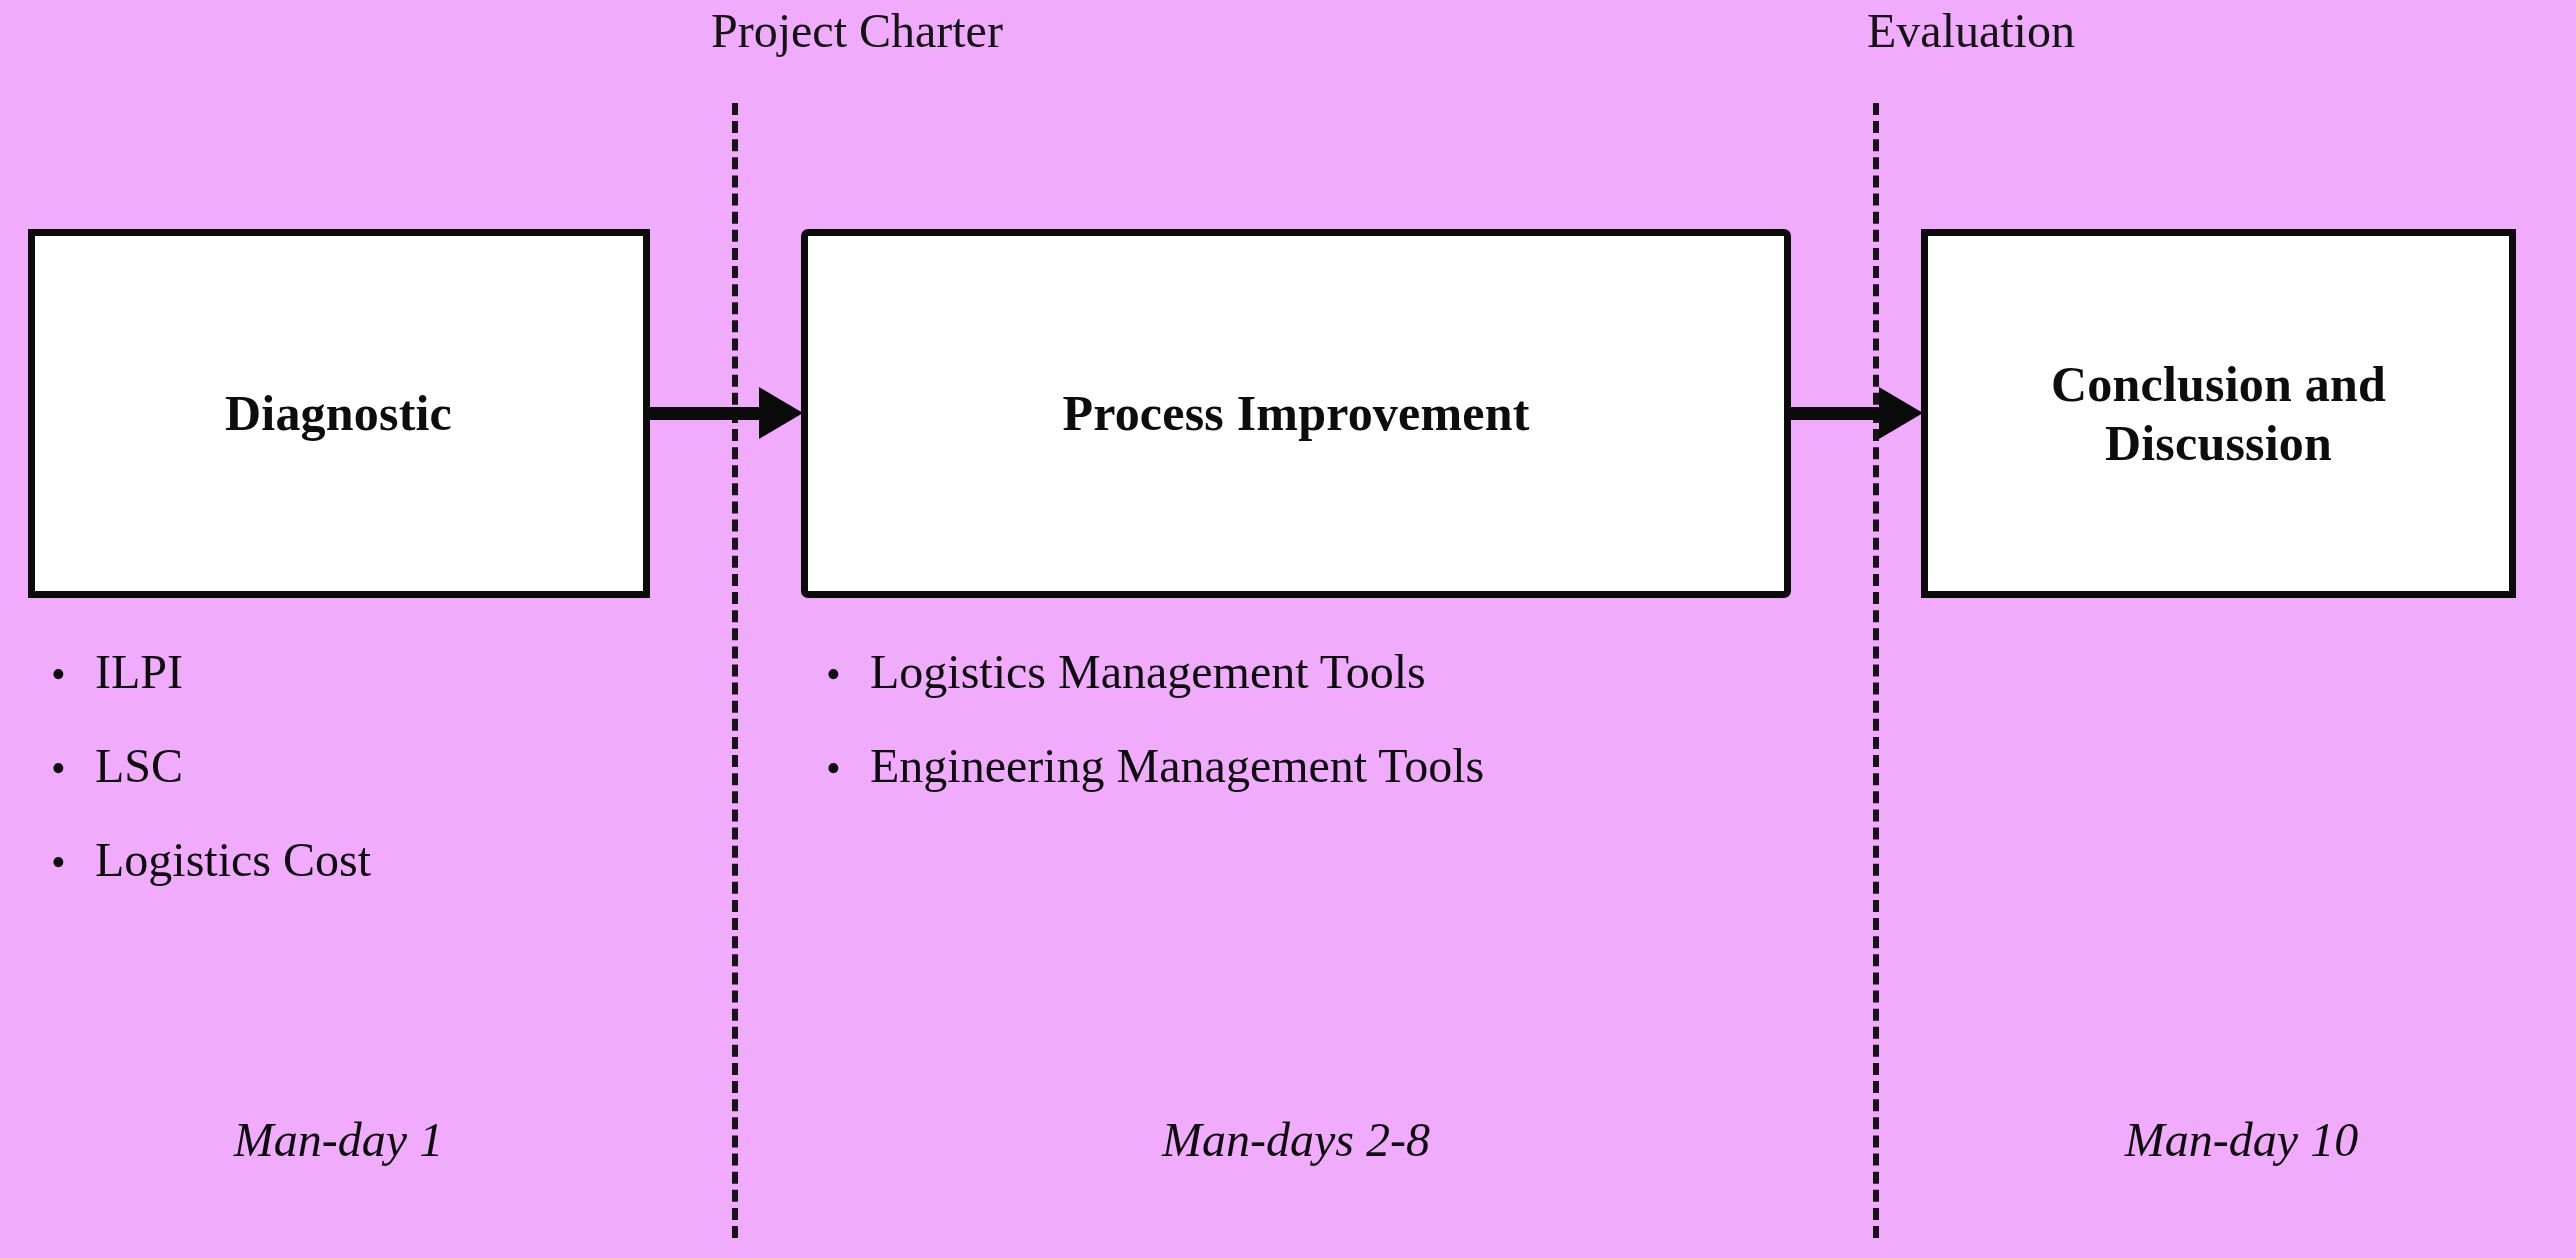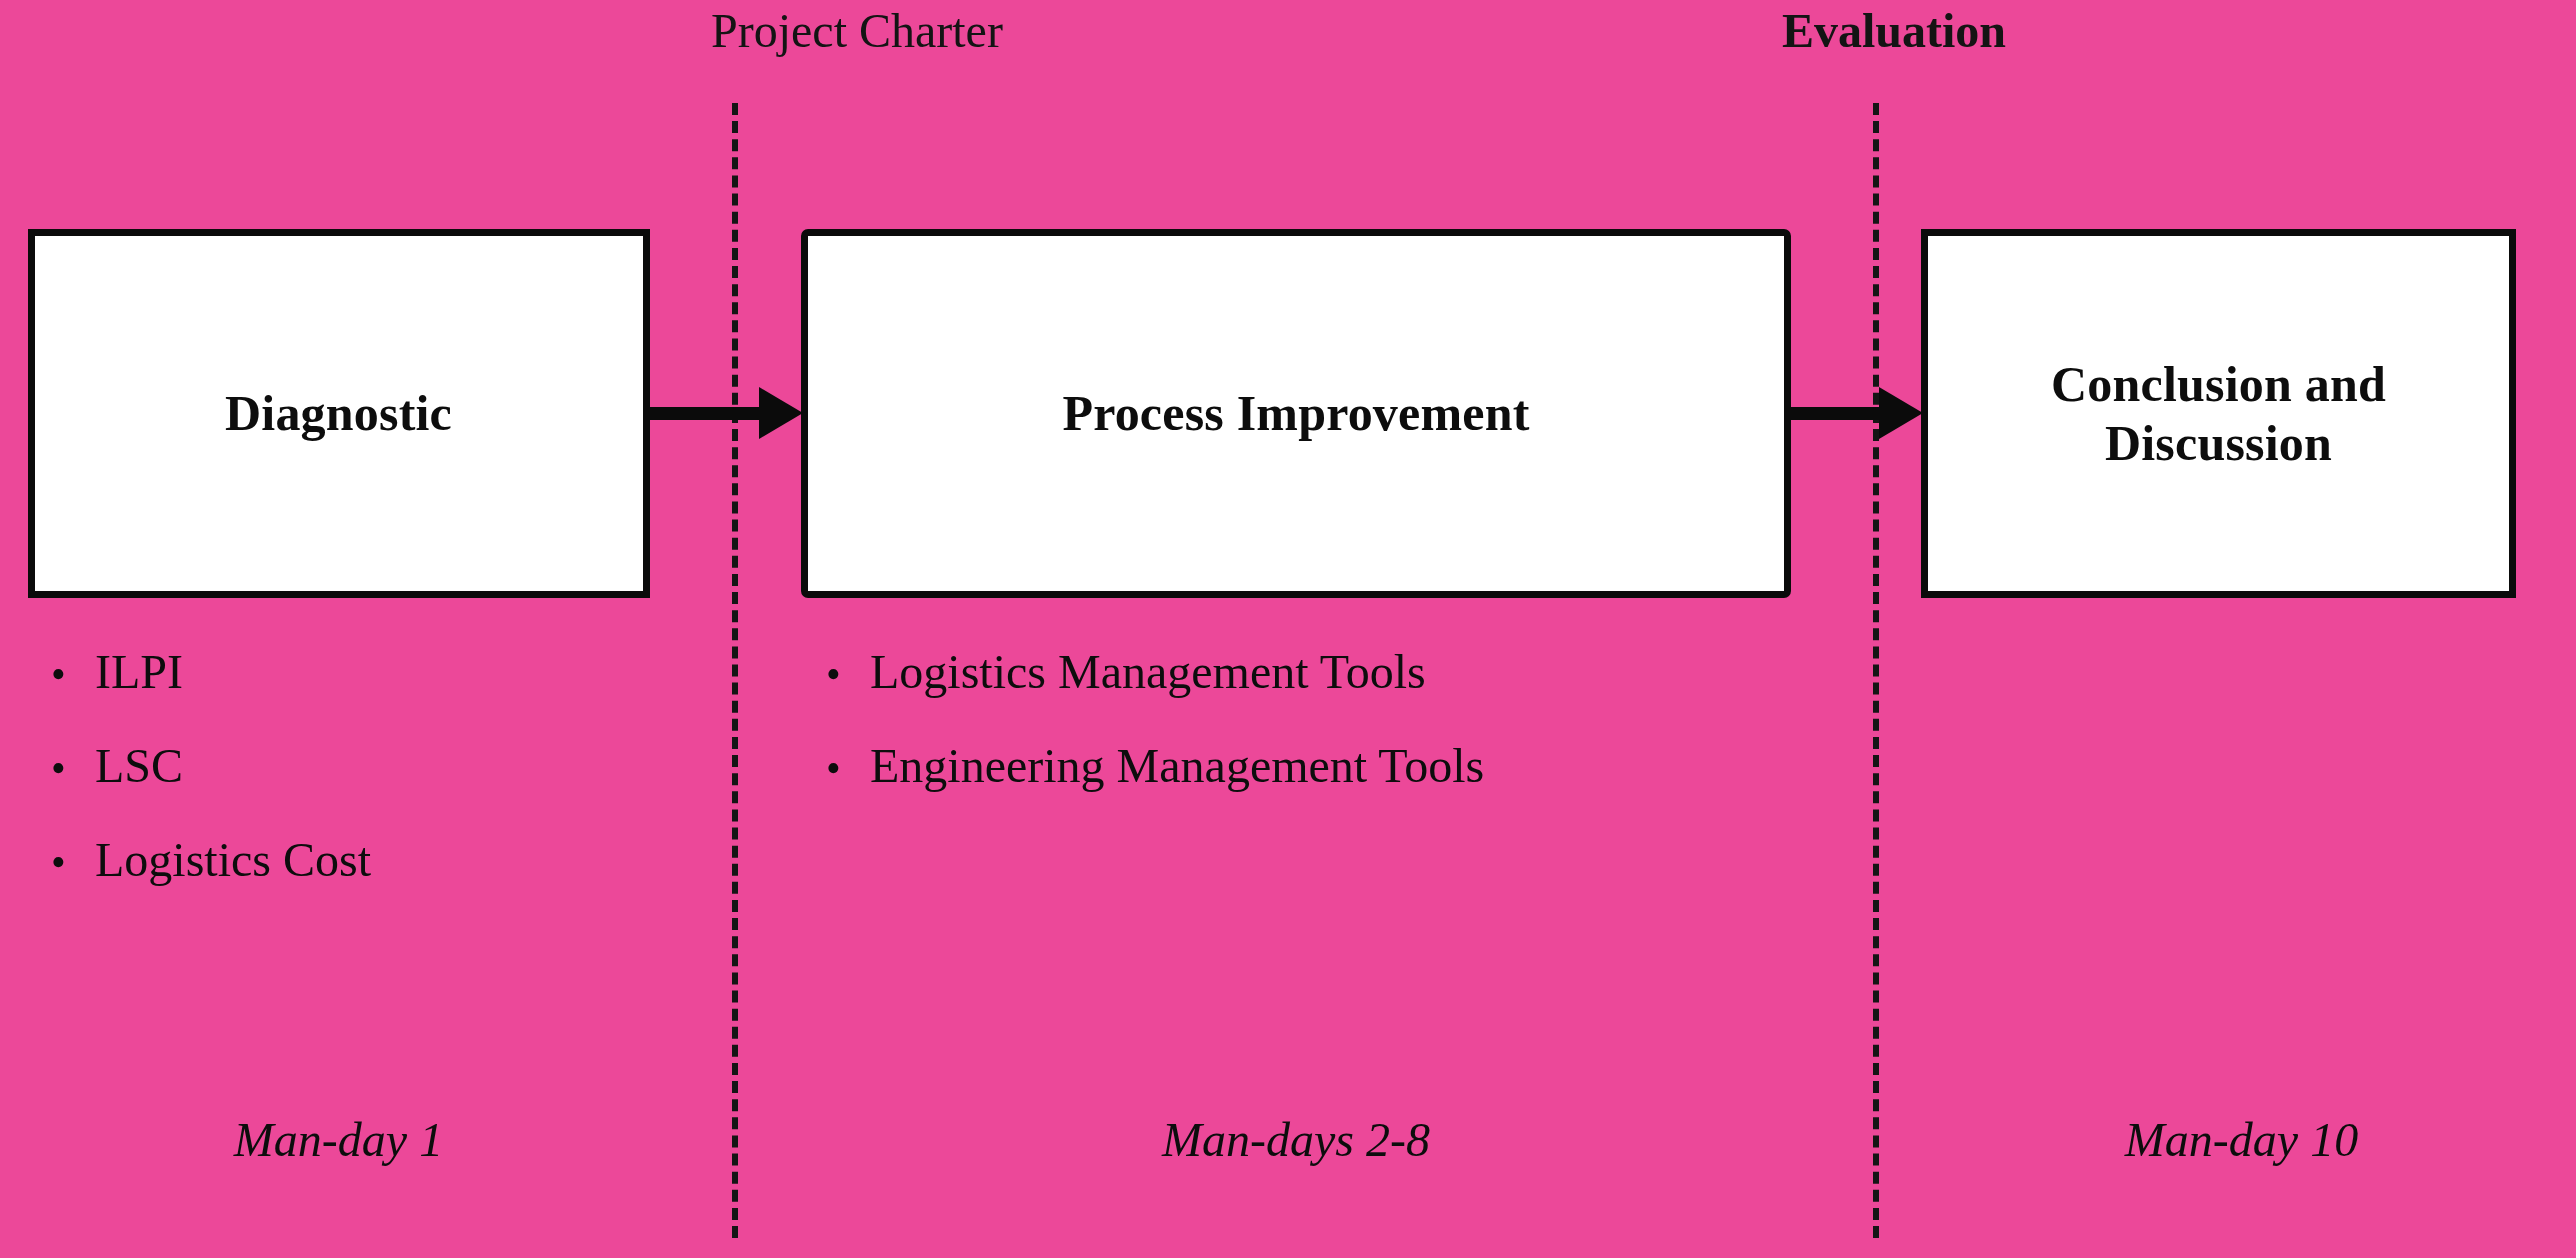--- a/index.html
+++ b/index.html
@@ -4,37 +4,37 @@
 <style>
   html, body {
     margin: 0;
     padding: 0;
     background: #ffffff;
   }
   #stage {
     position: relative;
     width: 2576px;
     height: 1259px;
-    background: #ec4899;
+    background: #f0abfc;
     overflow: hidden;
     font-family: "Liberation Serif", "DejaVu Serif", serif;
     color: #0d0d0d;
   }
 
   
   .phase-label {
     position: absolute;
     font-size: 48px;
     line-height: 1.05;
     white-space: nowrap;
     color: #141414;
     font-weight: 400;
   }
   #phase-label-charter { left: 711px; top: 5.5px; }
-  #phase-label-eval    { left: 1782px; top: 5.5px; font-weight: bold; }
+  #phase-label-eval    { left: 1867px; top: 5.5px; }
 
   
   .divider {
     position: absolute;
     top: 103px;
     width: 0;
     height: 1135px;
     border-left: 6.4px dashed #151515;
   }
   #divider-1 { left: 732px; }

